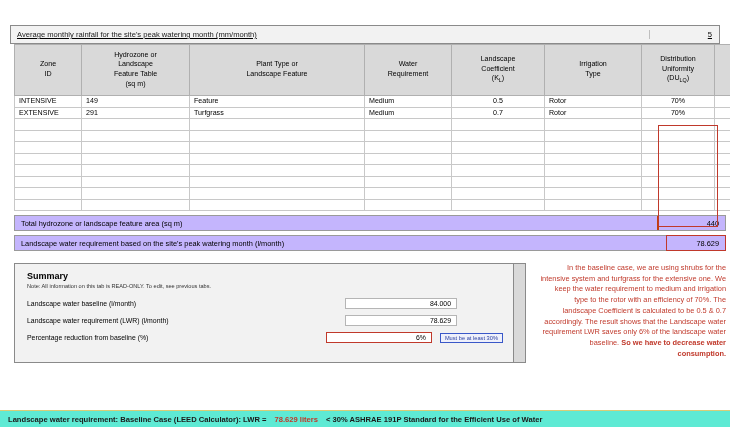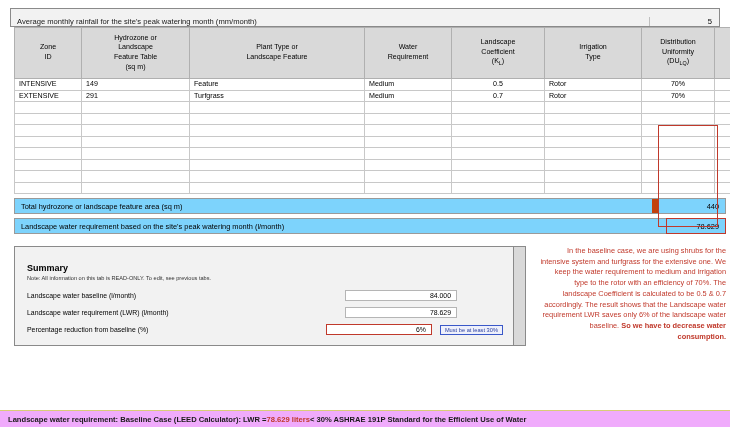--- a/index.html
+++ b/index.html
@@ -20,25 +20,26 @@
     position: relative;
     width: 730px;
     height: 427px;
     box-sizing: border-box;
     padding: 6px 10px 0 10px;
   }
 
   
   .rainfall-row {
     display: flex;
-    align-items: flex-end;
+    align-items: center;
     border: 1px solid #8a8a8a;
     background: #f2f2f2;
     height: 17px;
-    margin-top: 2px;
+    margin-top: 19px;
+    text-decoration: underline;
   }
   .rainfall-label {
     flex: 1 1 auto;
     display: flex;
     align-items: center;
     padding-left: 6px;
     font-size: 7.6px;
     color: #1a1a1a;
   }
   .rainfall-value {
@@ -107,36 +108,36 @@
     box-sizing: border-box;
     pointer-events: none;
   }
 
   
   .total-row {
     display: flex;
     width: 712px;
     margin-left: 4px;
     border: 1px solid #9a9a9a;
-    background: #7dd3fc;
+    background: #c4b5fd;
     height: 16px;
     box-sizing: border-box;
     margin-top: 4px;
     text-align: right;
   }
   .total-row .lbl {
     flex: 1 1 auto;
     display: flex;
     align-items: center;
     padding-left: 6px;
     font-size: 7.4px;
   }
   .total-row .val {
     width: 60px;
-    border-left: 7px solid #c2410c;
+    border-left: 2px solid #c2410c;
     display: flex;
     align-items: center;
     justify-content: flex-end;
     padding-right: 6px;
     font-size: 7.4px;
   }
   .total-row.highlight .val {
     border: 1.4px solid #c0392b;
     box-sizing: border-box;
     margin: -1px;
@@ -149,21 +150,21 @@
     margin-top: 12px;
     margin-left: 4px;
     width: 712px;
     height: 100px;
   }
   .summary-box {
     width: 500px;
     border: 1px solid #8a8a8a;
     background: #f2f2f2;
     box-sizing: border-box;
-    padding: 16px 10px 0 12px;
+    padding: 7px 10px 0 12px;
     position: relative;
   }
   .summary-title {
     font-weight: bold;
     font-size: 9px;
     margin-bottom: 2px;
   }
   .summary-note {
     font-size: 5.6px;
     color: #333;
@@ -221,29 +222,30 @@
     font-weight: bold;
   }
 
   
   .footer {
     position: absolute;
     left: 0;
     bottom: 0;
     width: 730px;
     height: 17px;
-    background: #f0abfc;
+    background: #5eead4;
     border-top: 1px solid #d8cd78;
     display: flex;
     align-items: center;
     padding-left: 8px;
     box-sizing: border-box;
     font-size: 7.6px;
     font-weight: bold;
     color: #1a1a1a;
+    gap: 8px;
   }
   .footer .red { color: #c0392b; }
   .sub { font-size: 5.4px; vertical-align: sub; }
 </style>
 </head>
 <body>
 
 <div class="page">
 
   <div class="rainfall-row">

